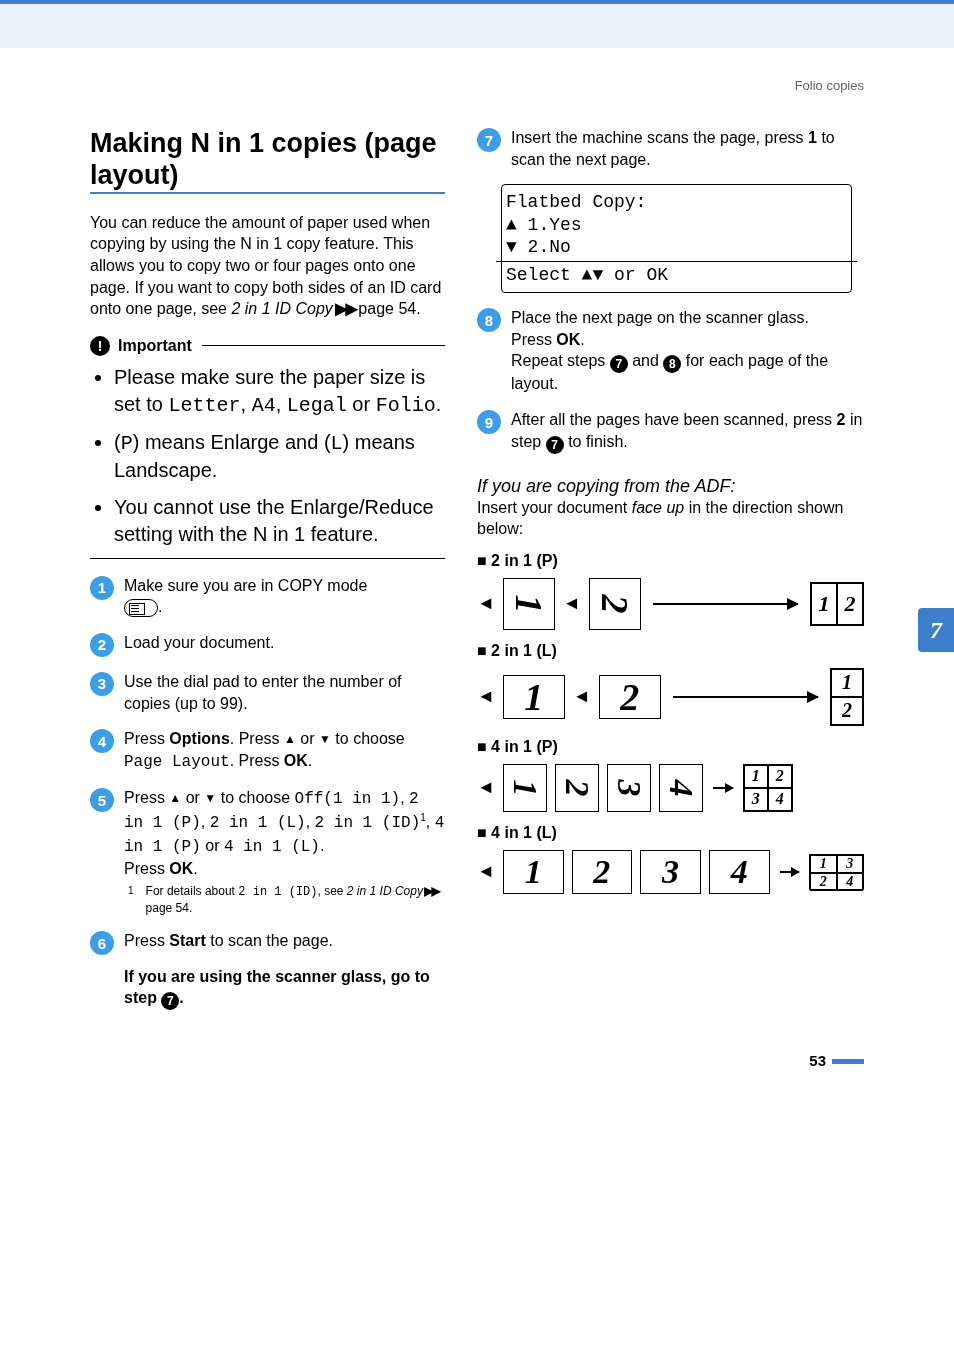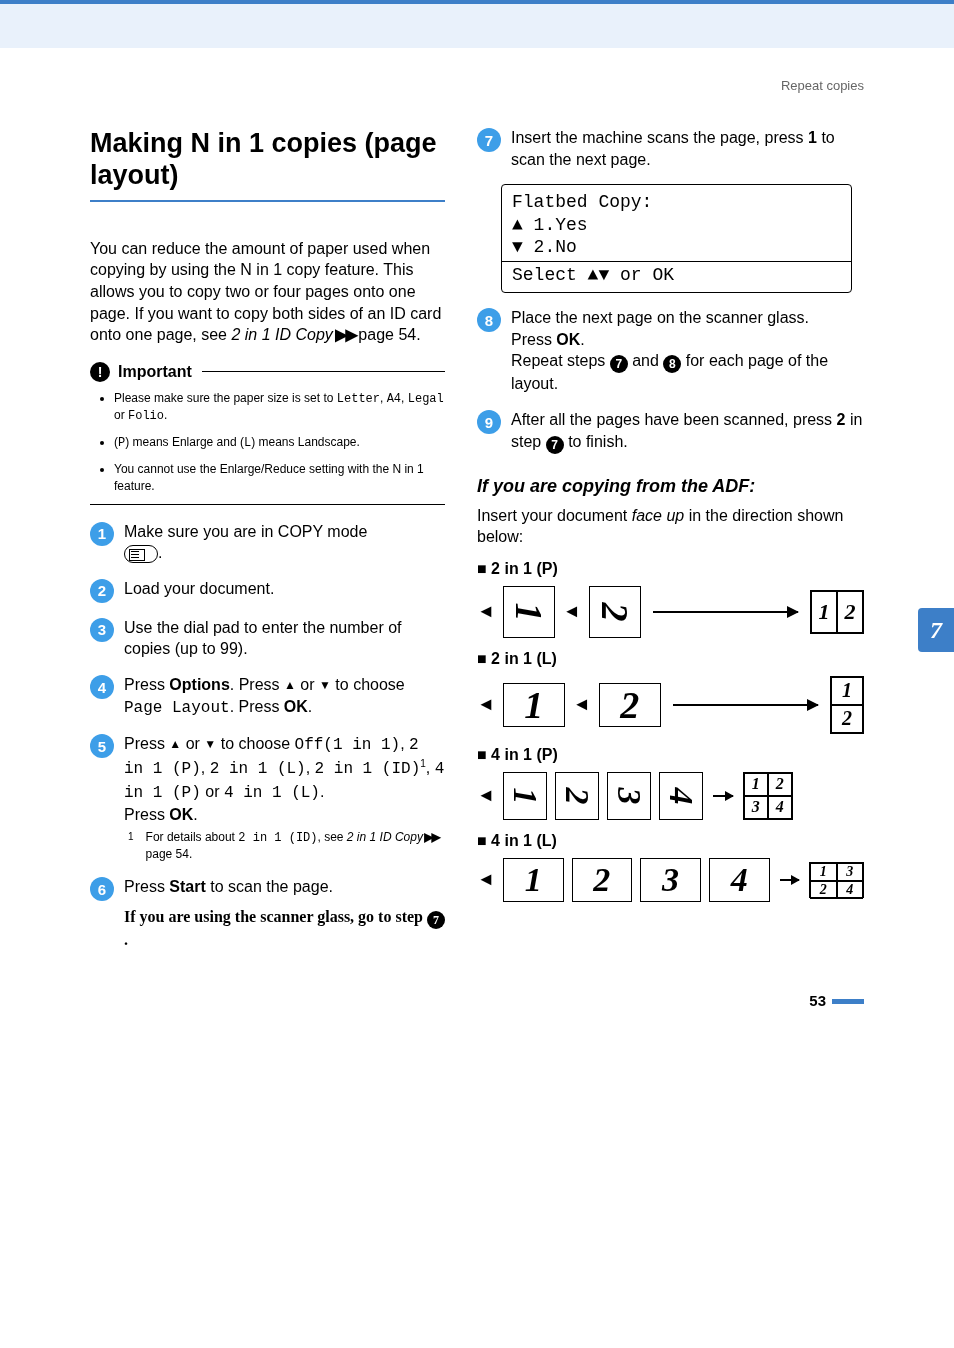--- a/index.html
+++ b/index.html
@@ -2,43 +2,43 @@
 <html><head>
 <meta charset="utf-8">
 <style>
   * { box-sizing: border-box; margin: 0; padding: 0; }
   body { font-family: Arial, Helvetica, sans-serif; background: #fff; width: 954px; margin: 0 auto; color: #000; }
   .topbar { height: 48px; border-top: 4px solid #3d7fc8; background: #e9f1fb; }
   .page { padding: 0 90px 40px 90px; position: relative; }
   .running-head { text-align: right; font-size: 13px; color: #666; padding: 30px 0 34px; }
   .two-col { display: flex; gap: 32px; }
   .col { width: 50%; }
-  h2.section-title { font-size: 27px; font-weight: bold; line-height: 1.2; padding-bottom: 8px; border-bottom: 2px solid #3d7fc8; margin-bottom: 36px; }
+  h2.section-title { font-size: 27px; font-weight: bold; line-height: 1.2; border-bottom: 2px solid #3d7fc8; margin-bottom: 18px; }
   p { font-size: 16px; line-height: 1.35; margin-bottom: 8px; }
   .mono { font-family: "Courier New", monospace; }
   .arrows { font-weight: bold; letter-spacing: -2px; }
   .important-head { display: flex; align-items: center; font-weight: bold; font-size: 16px; margin: 16px 0 8px; }
   .excl-icon { width: 20px; height: 20px; border-radius: 50%; background: #000; color: #fff; display: inline-flex; align-items: center; justify-content: center; font-weight: bold; margin-right: 8px; font-size: 14px; }
   .important-head .hline { flex: 1; border-top: 1px solid #000; margin-left: 10px; }
   ul.important-list { list-style: disc; padding-left: 24px; margin-bottom: 10px; }
-  ul.important-list li { font-size: 12px; line-height: 1.35; margin-bottom: 10px; }
+  ul.important-list li { font-size: 20px; line-height: 1.35; margin-bottom: 10px; }
   .hr-thin { border-top: 1px solid #000; margin: 8px 0 16px; }
   .step { display: flex; margin-bottom: 14px; }
   .bullet-num { flex: 0 0 24px; height: 24px; border-radius: 50%; background: #3d9ee8; color: #fff; font-size: 15px; font-weight: bold; display: flex; align-items: center; justify-content: center; margin-right: 10px; margin-top: 1px; }
   .step-body { flex: 1; font-size: 16px; line-height: 1.35; }
   .copy-icon { display: inline-block; width: 34px; height: 18px; border: 1.5px solid #000; border-radius: 9px; vertical-align: middle; position: relative; }
   .copy-icon::before { content: ""; position: absolute; left: 4px; top: 3px; width: 14px; height: 10px; border: 1.5px solid #000; }
   .copy-icon::after { content: ""; position: absolute; left: 6px; top: 5px; width: 8px; height: 1px; background: #000; box-shadow: 0 3px 0 #000, 0 6px 0 #000; }
   .tri-up, .tri-down { display:inline-block; font-size: 12px; vertical-align: 1px;}
   .footnote { display: flex; font-size: 12px; line-height: 1.3; margin-top: 4px; margin-left: 4px; }
   .footnote .fn-num { font-size: 10px; vertical-align: super; margin-right: 12px; }
   .inline-bullet { display: inline-flex; width: 18px; height: 18px; border-radius: 50%; background: #000; color: #fff; font-size: 12px; font-weight: bold; align-items: center; justify-content: center; vertical-align: -2px; }
-  .lcd { border: 1.5px solid #000; border-radius: 4px; padding: 6px 10px; font-family: "Courier New", monospace; font-size: 18px; line-height: 1.25; margin: 8px 12px 14px 24px; }
+  .lcd { border: 1.5px solid #000; border-radius: 4px; padding: 6px 4px; font-family: "Courier New", monospace; font-size: 18px; line-height: 1.25; margin: 8px 12px 14px 24px; }
   .lcd .divider { border-top: 1px solid #000; margin: 2px -10px; }
-  h3.subhead { font-style: italic; font-weight: bold; font-size: 18px; margin: 22px 0 8px; }
+  h3.subhead { font-style: italic; font-weight: normal; font-size: 18px; margin: 22px 0 0; }
   .layout-label { font-weight: bold; font-size: 16px; margin: 12px 0 8px; }
   .layout-label::before { content: "■ "; }
   .layout-row { display: flex; align-items: center; gap: 8px; margin-bottom: 6px; }
   .tri-left { font-size: 18px; }
   .page-box { width: 52px; height: 52px; border: 1.5px solid #000; display: flex; align-items: center; justify-content: center; font-family: "Times New Roman", serif; font-style: italic; font-weight: bold; font-size: 38px; }
   .page-box-sm { width: 44px; height: 48px; font-size: 34px; }
   .rot { transform: rotate(90deg); }
   .long-arrow { flex: 1; height: 2px; background: #000; position: relative; margin: 0 4px; }
   .long-arrow::after { content: ""; position: absolute; right: -1px; top: -5px; border-left: 12px solid #000; border-top: 6px solid transparent; border-bottom: 6px solid transparent; }
   .short-arrow { width: 20px; height: 2px; background: #000; position: relative; margin: 0 2px; }
@@ -55,21 +55,21 @@
   .wide-box { width: 62px; height: 44px; }
   .sup{font-size:10px; vertical-align:super;}
 </style>
 </head>
 <body>
 
 <div class="topbar"></div>
 
 <div class="page">
   <div class="chapter-tab">7</div>
-  <div class="running-head">Repeat copies</div>
+  <div class="running-head">Folio copies</div>
 
   <div class="two-col">
 
     <div class="col">
       <h2 class="section-title">Making N in 1 copies (page layout)</h2>
 
       <p>
         <span>You can reduce the amount of paper used when copying by using the N in 1 copy feature. This allows you to copy two or four pages onto one page. If you want to copy both sides of an ID card onto one page, see </span><i>2 in 1 ID Copy</i><span class="arrows"> ▶▶ </span><span>page 54.</span>
       </p>
 
@@ -125,21 +125,21 @@
               <span>For details about </span><span class="mono">2 in 1 (ID)</span><span>, see </span><i>2 in 1 ID Copy</i><span class="arrows"> ▶▶ </span><span>page 54.</span>
             </span>
           </div>
         </div>
       </div>
 
       <div class="step">
         <div class="bullet-num">6</div>
         <div class="step-body">
           <span>Press </span><b>Start</b><span> to scan the page.</span><br>
-          <p style="margin-top:8px;font-family:Liberation Serif, serif;"><b><span>If you are using the scanner glass, go to step </span><span class="inline-bullet">7</span><span>.</span></b></p>
+          <p style="margin-top:14px;"><b><span>If you are using the scanner glass, go to step </span><span class="inline-bullet">7</span><span>.</span></b></p>
         </div>
       </div>
     </div>
 
     <div class="col">
 
       <div class="step">
         <div class="bullet-num">7</div>
         <div class="step-body">
           <span>Insert the machine scans the page, press </span><b>1</b><span> to scan the next page.</span>

